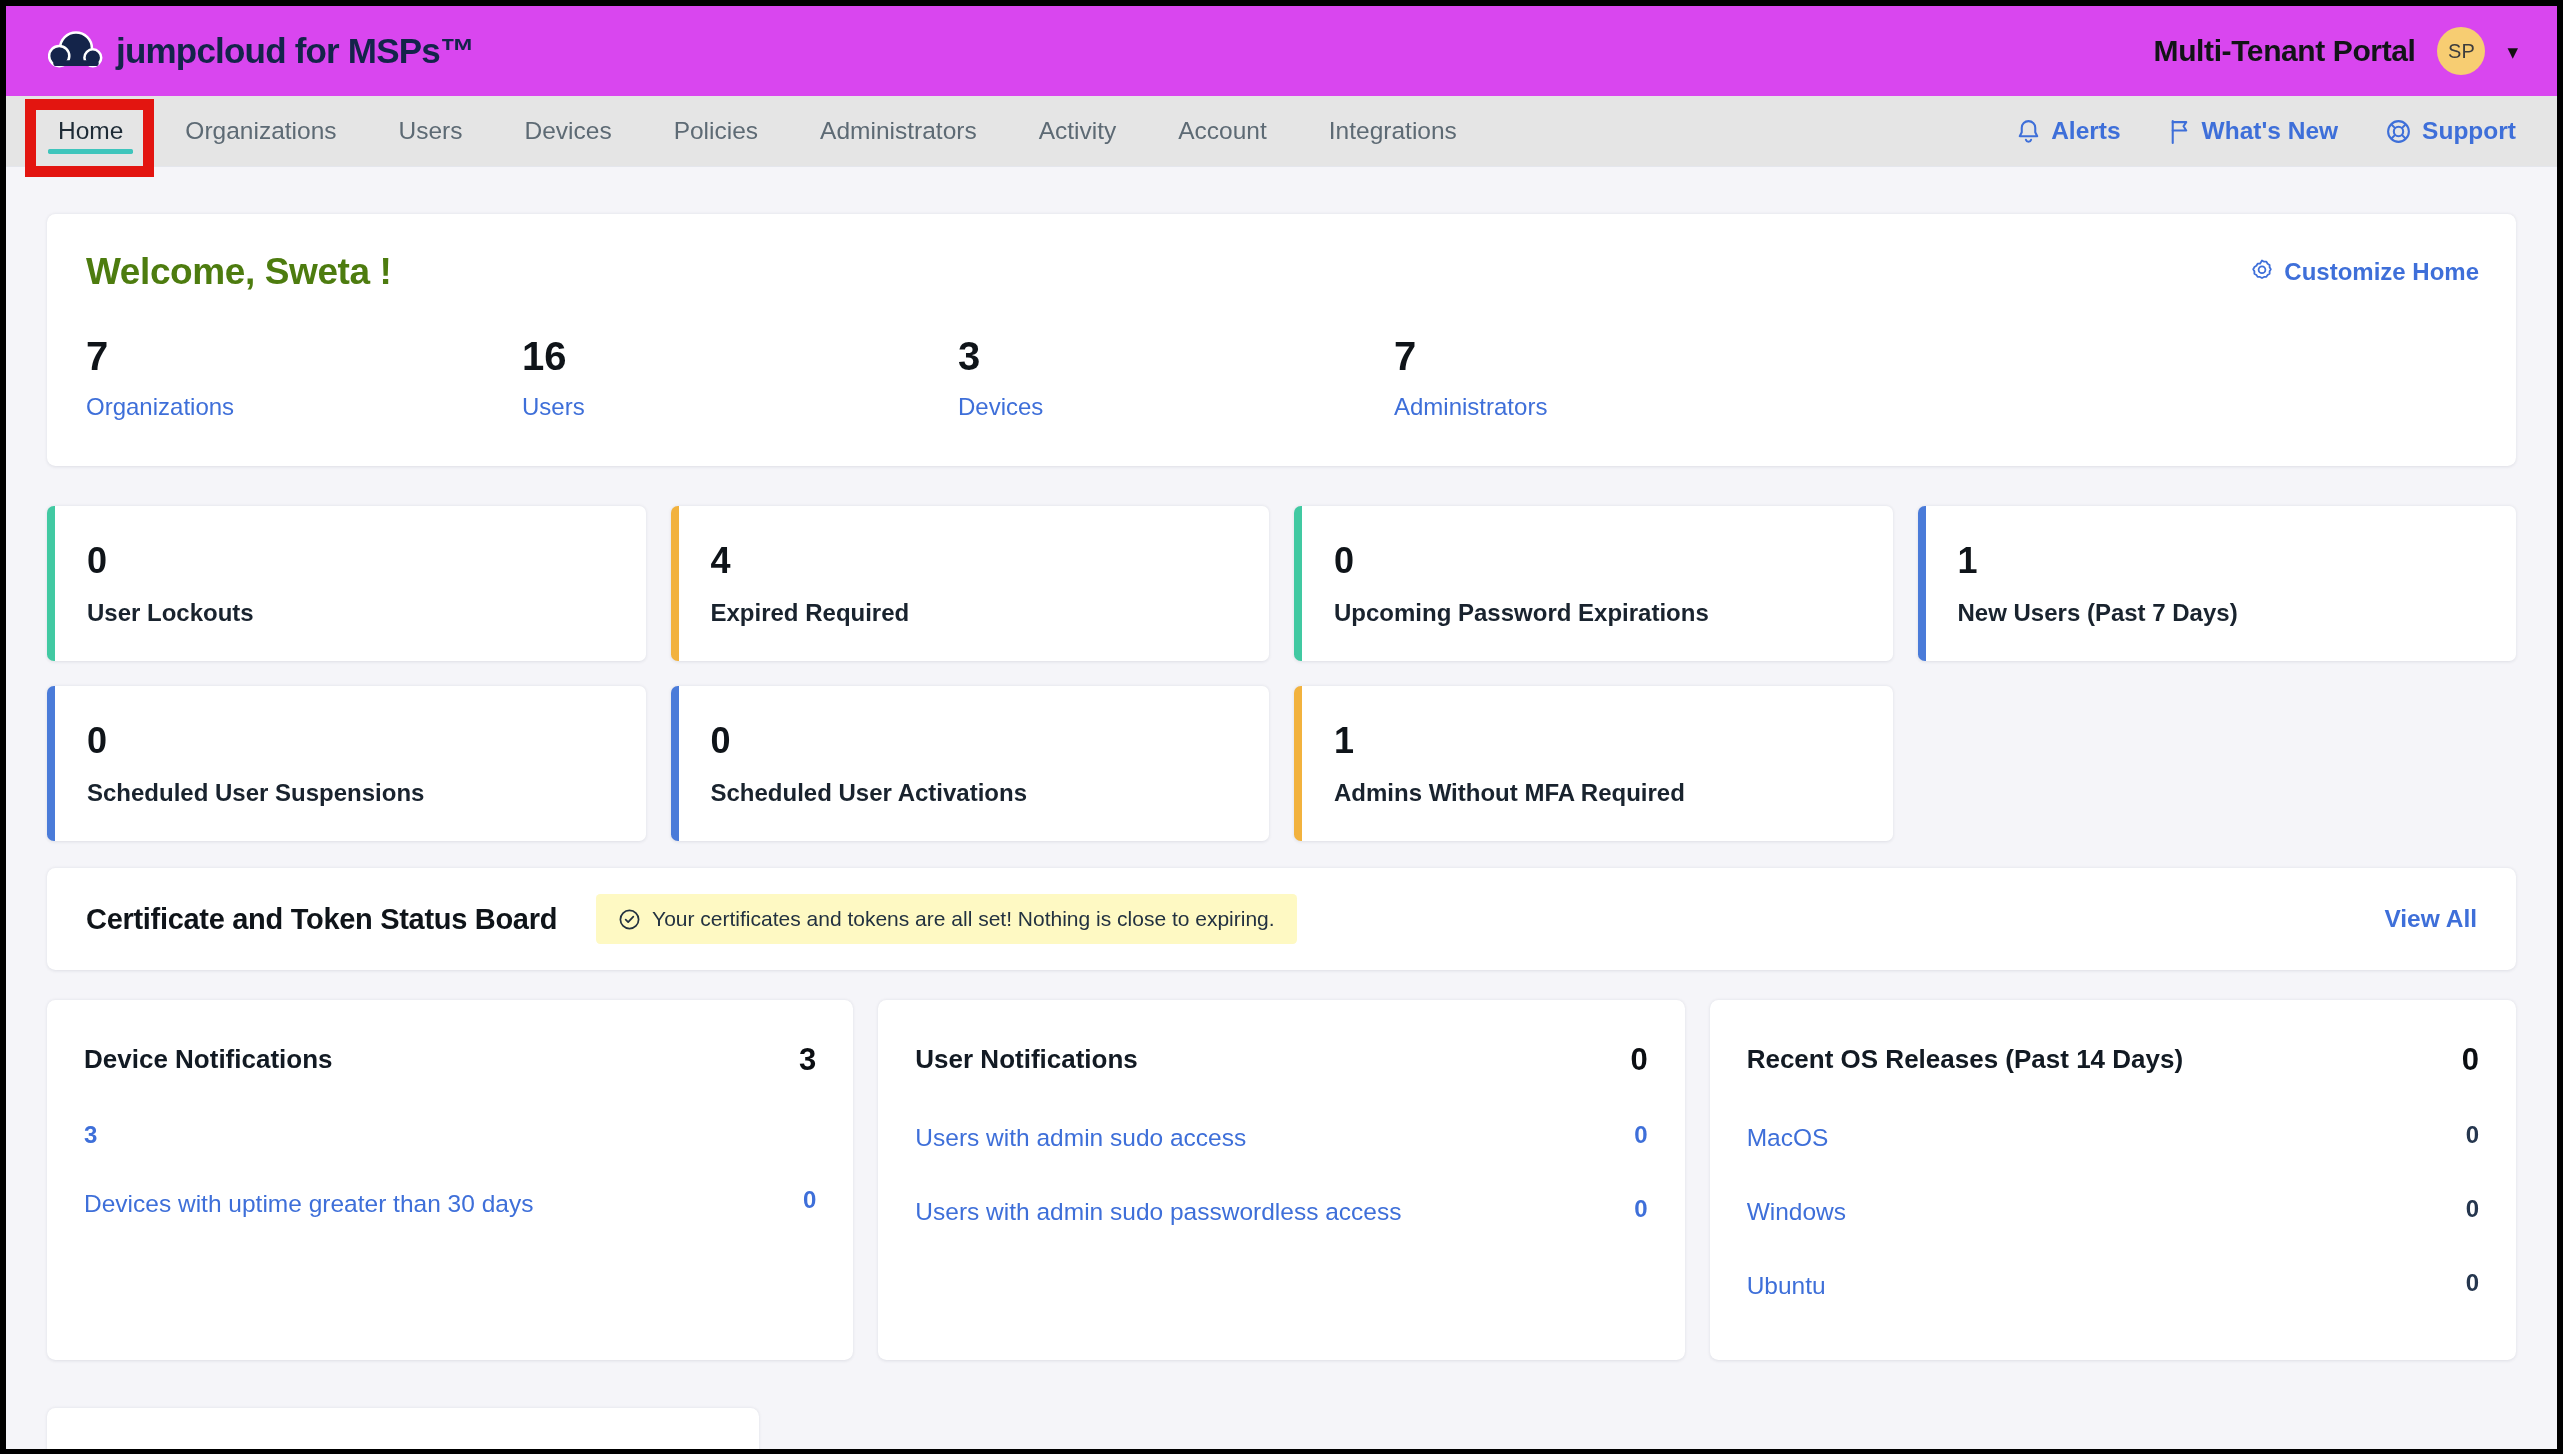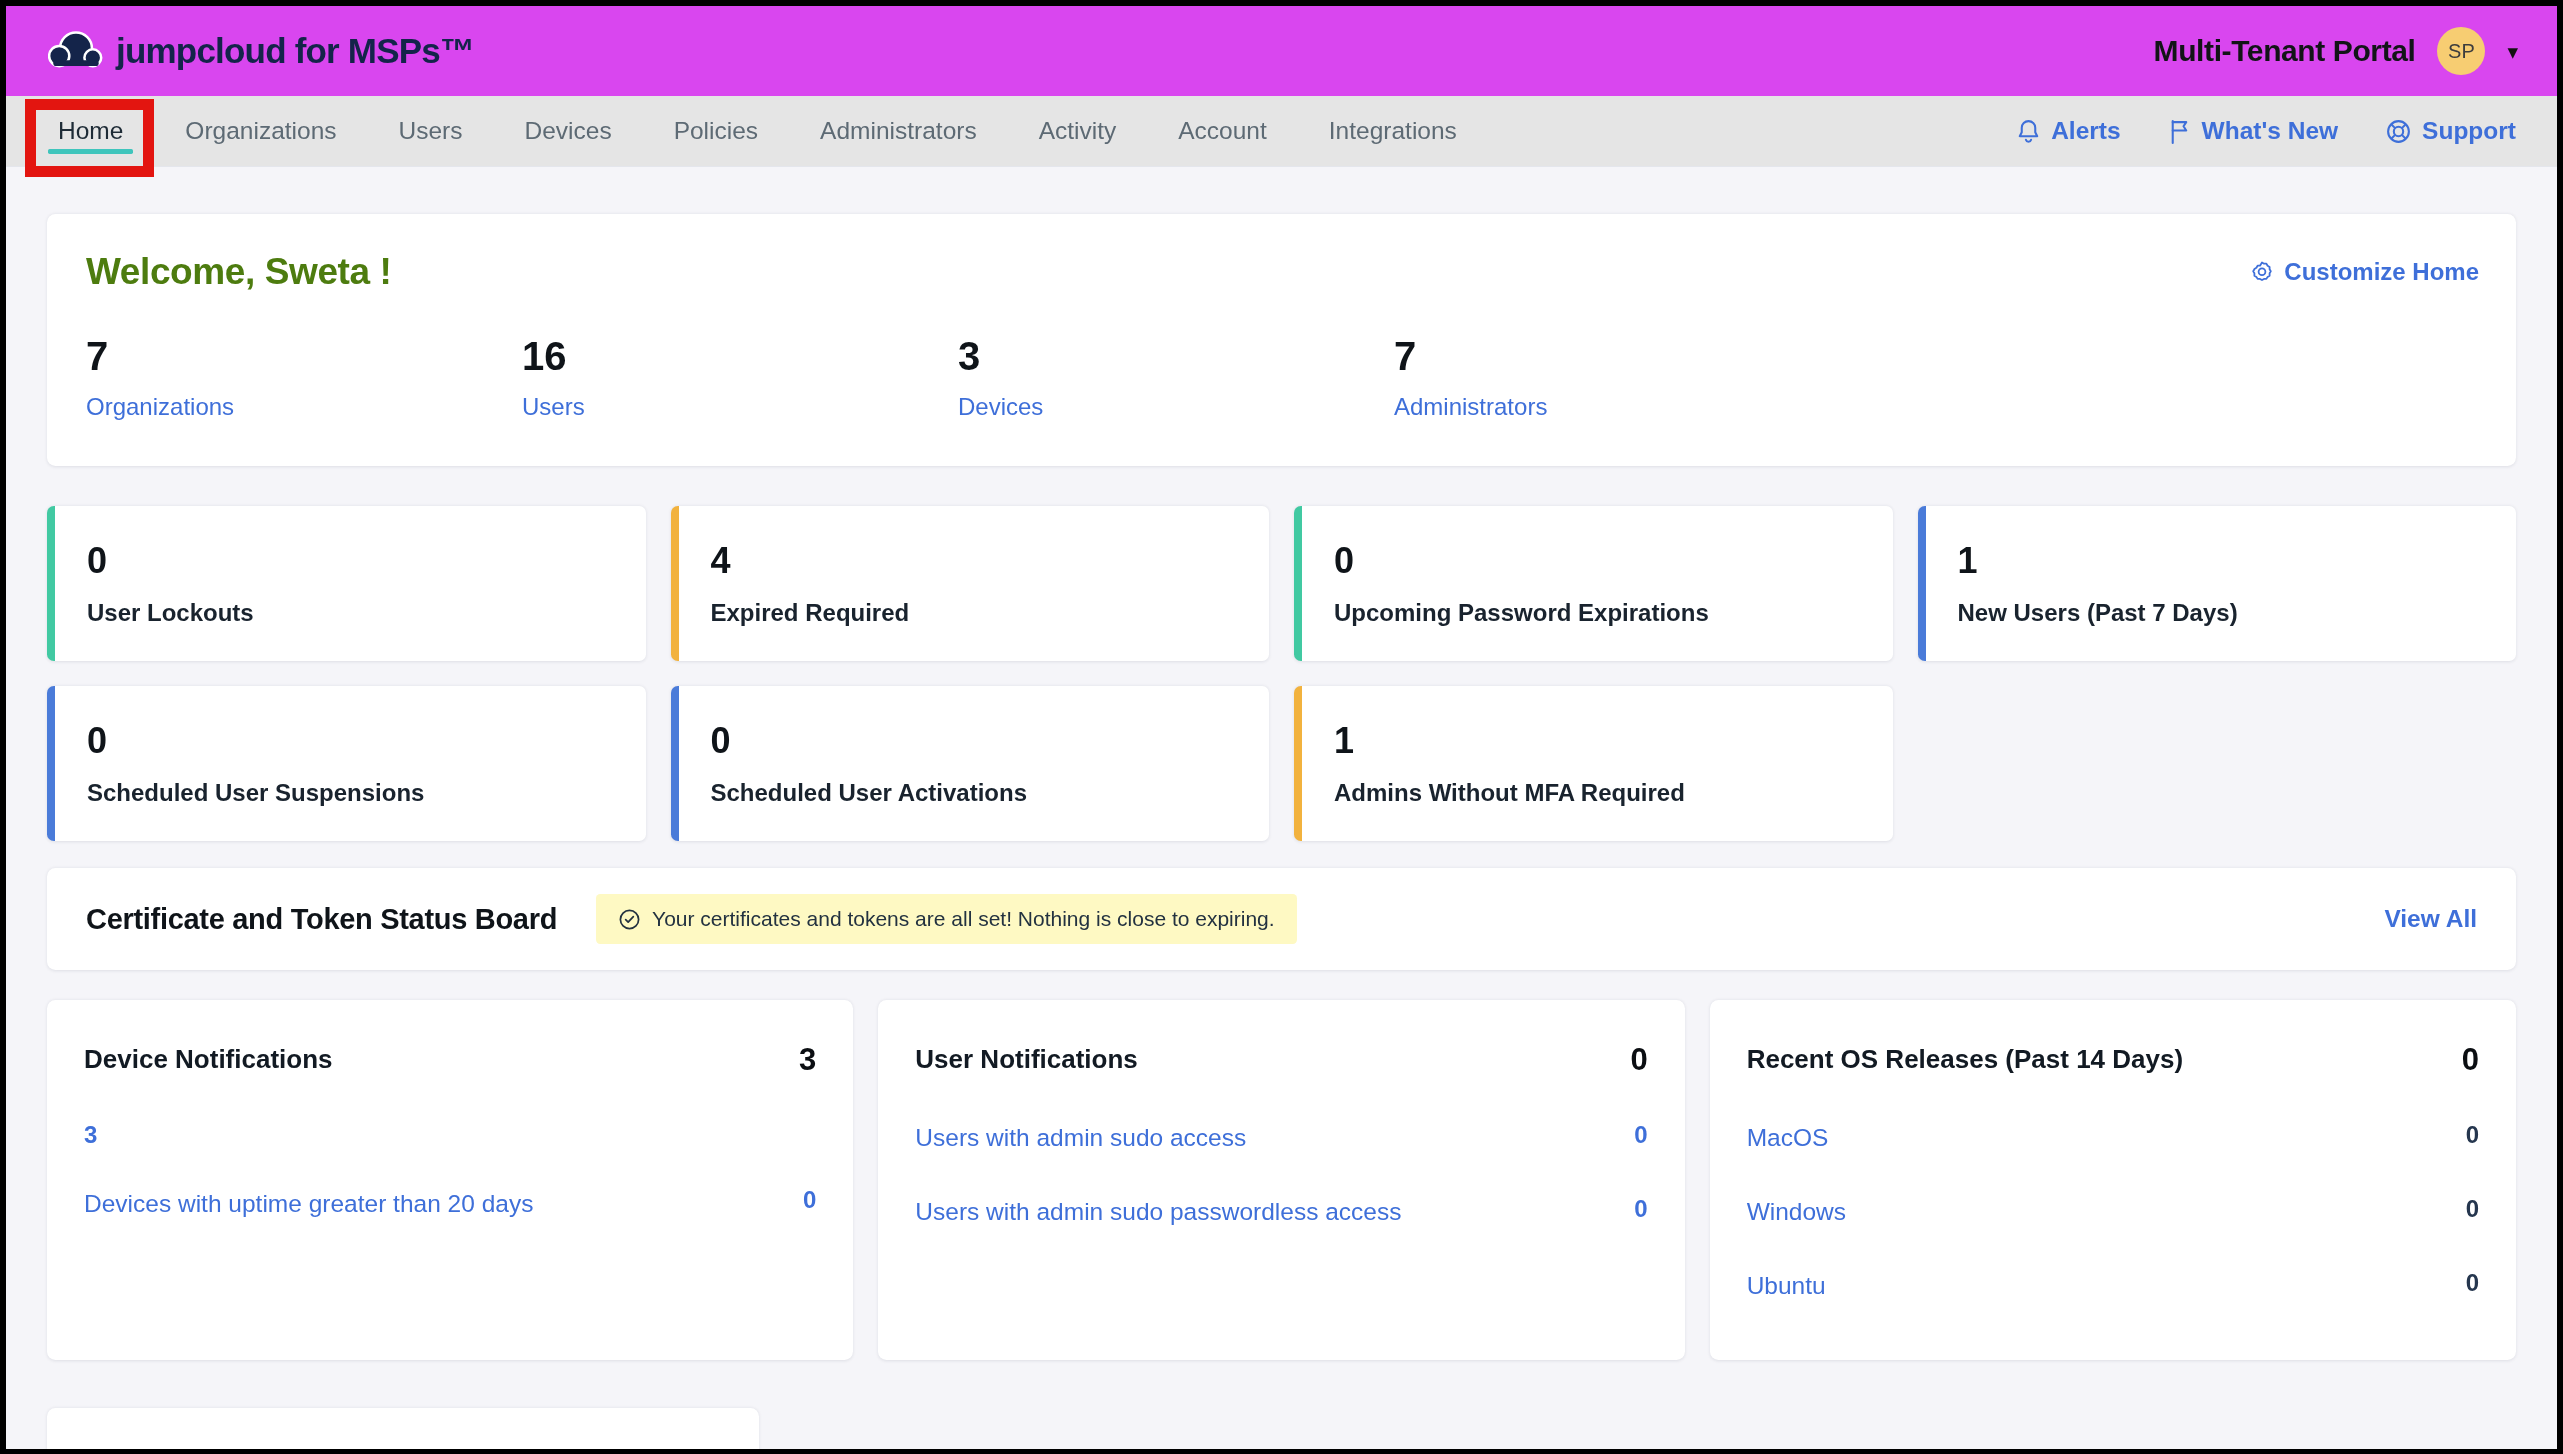--- a/index.html
+++ b/index.html
@@ -52,21 +52,21 @@
   }
   
   .content { padding:0 41px; }
   .card {
     background:#fff; border-radius:8.5px;
     box-shadow:0 0.8px 3.4px rgba(20,30,60,.10);
   }
   
   .welcome { margin-top:47px; height:252px; padding:37px 39px; position:relative; }
   .welcome-title { font-size:37px; font-weight:700; color:#4d7c0f; letter-spacing:-0.4px; }
-  .customize { position:absolute; top:44px; right:37px; display:flex; align-items:center; gap:10px;
+  .customize { position:absolute; top:44px; right:37px; display:flex; gap:10px;
                color:#3e6fd9; font-size:24px; font-weight:600; cursor:pointer; }
   .stats-row { display:flex; margin-top:41px; }
   .stat { width:436px; }
   .stat-value { font-size:40px; font-weight:700; color:#0f1419; }
   .stat-label { margin-top:13.5px; font-size:24px; font-weight:500; color:#3e6fd9; cursor:pointer; width:max-content; }
   
   .status-grid { display:grid; grid-template-columns:repeat(4,1fr); gap:25px; margin-top:40px; }
   .status-grid.second { margin-top:25px; }
   .status-card {
     height:155px; border-radius:6.8px; padding:0 0 0 32px;
@@ -249,21 +249,21 @@
       <div class="card panel">
         <div class="panel-head">
           <span class="panel-title">Device Notifications</span>
           <span class="panel-total">3</span>
         </div>
         <div class="panel-items">
           <div class="panel-item">
             <span class="panel-item-count">3</span>
           </div>
           <div class="panel-item">
-            <span class="panel-item-label">Devices with uptime greater than 20 days</span>
+            <span class="panel-item-label">Devices with uptime greater than 30 days</span>
             <span class="panel-item-count">0</span>
           </div>
         </div>
       </div>
 
       <div class="card panel">
         <div class="panel-head">
           <span class="panel-title">User Notifications</span>
           <span class="panel-total">0</span>
         </div>

